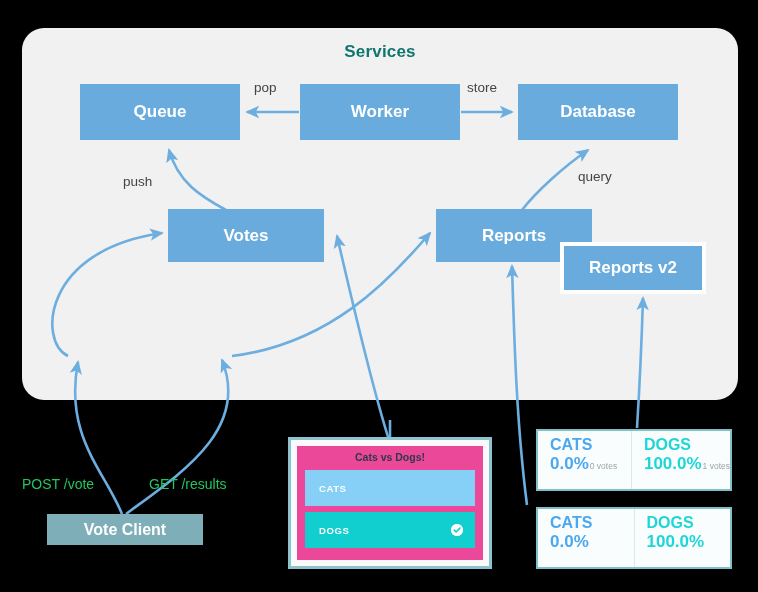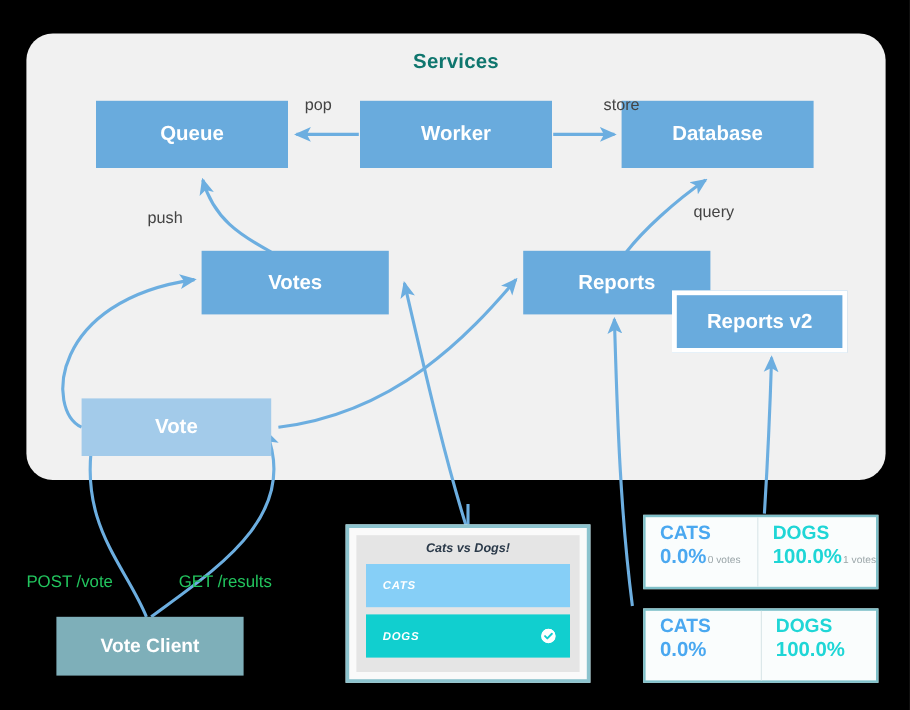--- a/index.html
+++ b/index.html
@@ -58,33 +58,33 @@
   .node.teal   { background: #7EAFB9; }
   .node.framed { border: 4px solid #FFFFFF; }
 
   #node-queue    { left: 80px;  top: 84px;  width: 160px; height: 56px; }
   #node-worker   { left: 300px; top: 84px;  width: 160px; height: 56px; }
   #node-database { left: 518px; top: 84px;  width: 160px; height: 56px; }
   #node-votes    { left: 168px; top: 209px; width: 156px; height: 53px; }
   #node-reports  { left: 436px; top: 209px; width: 156px; height: 53px; }
   #node-reportsv2{ left: 560px; top: 242px; width: 146px; height: 52px; }
   #node-vote     { left: 68px;  top: 332px; width: 158px; height: 48px; }
-  #node-voteclient{left: 47px;  top: 514px; width: 156px; height: 49px;
+  #node-voteclient{left: 47px;  top: 514px; width: 156px; height: 31px;
                    font-size: 16px; }
 
   
   .edge-label {
     position: absolute;
     font-size: 13.5px;
     color: #444444;
     white-space: nowrap;
   }
   .edge-label.muted { color: #22c55e; font-size: 14px; }
   #lbl-pop   { left: 254px; top: 80px; }
-  #lbl-store { left: 467px; top: 80px; margin-left: 36px; }
+  #lbl-store { left: 467px; top: 80px; }
   #lbl-push  { left: 123px; top: 174px; }
   #lbl-query { left: 578px; top: 169px; }
   #lbl-post  { left: 22px;  top: 476px; }
   #lbl-get   { left: 149px; top: 476px; }
 
   
   #edges {
     position: absolute;
     left: 0; top: 0;
     width: 758px; height: 592px;
@@ -98,23 +98,22 @@
     top: 437px;
     width: 204px;
     height: 132px;
     background: #FAFAFA;
     border: 3px solid #8CC3CE;
     box-sizing: border-box;
     padding: 6px;
   }
   .vote-app-inner {
     width: 100%; height: 100%;
-    background: #e5e5e5;
-    box-sizing: border-box;
-    font-style: italic;
+    background: #ec4899;
+    box-sizing: border-box;
   }
   .vote-app-title {
     text-align: center;
     font-size: 10.5px;
     font-weight: bold;
     color: #2B3A4A;
     padding: 5px 0 7px 0;
   }
   .vote-option {
     position: relative;
@@ -225,21 +224,20 @@
 
     <path d="M 390 437 L 390 420" stroke="#6CAEE0" stroke-width="2.6" fill="none"></path>
   </svg>
 
   <div class="node blue" id="node-queue">Queue</div>
   <div class="node blue" id="node-worker">Worker</div>
   <div class="node blue" id="node-database">Database</div>
   <div class="node blue" id="node-votes">Votes</div>
   <div class="node blue" id="node-reports">Reports</div>
   <div class="node blue framed" id="node-reportsv2">Reports v2</div>
-  <div class="node light" id="node-vote">Vote</div>
   <div class="node teal" id="node-voteclient">Vote Client</div>
 
   <div class="edge-label" id="lbl-pop">pop</div>
   <div class="edge-label" id="lbl-store">store</div>
   <div class="edge-label" id="lbl-push">push</div>
   <div class="edge-label" id="lbl-query">query</div>
   <div class="edge-label muted" id="lbl-post">POST /vote</div>
   <div class="edge-label muted" id="lbl-get">GET /results</div>
 
   <div class="vote-app">

